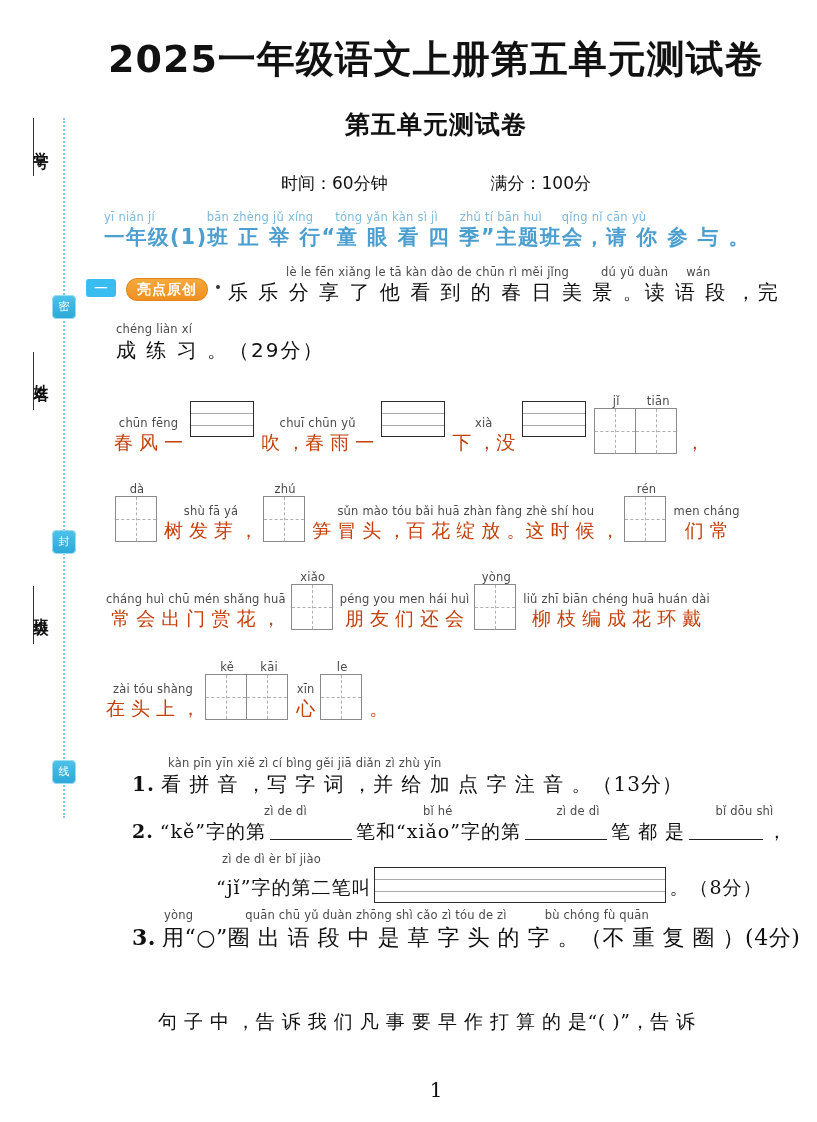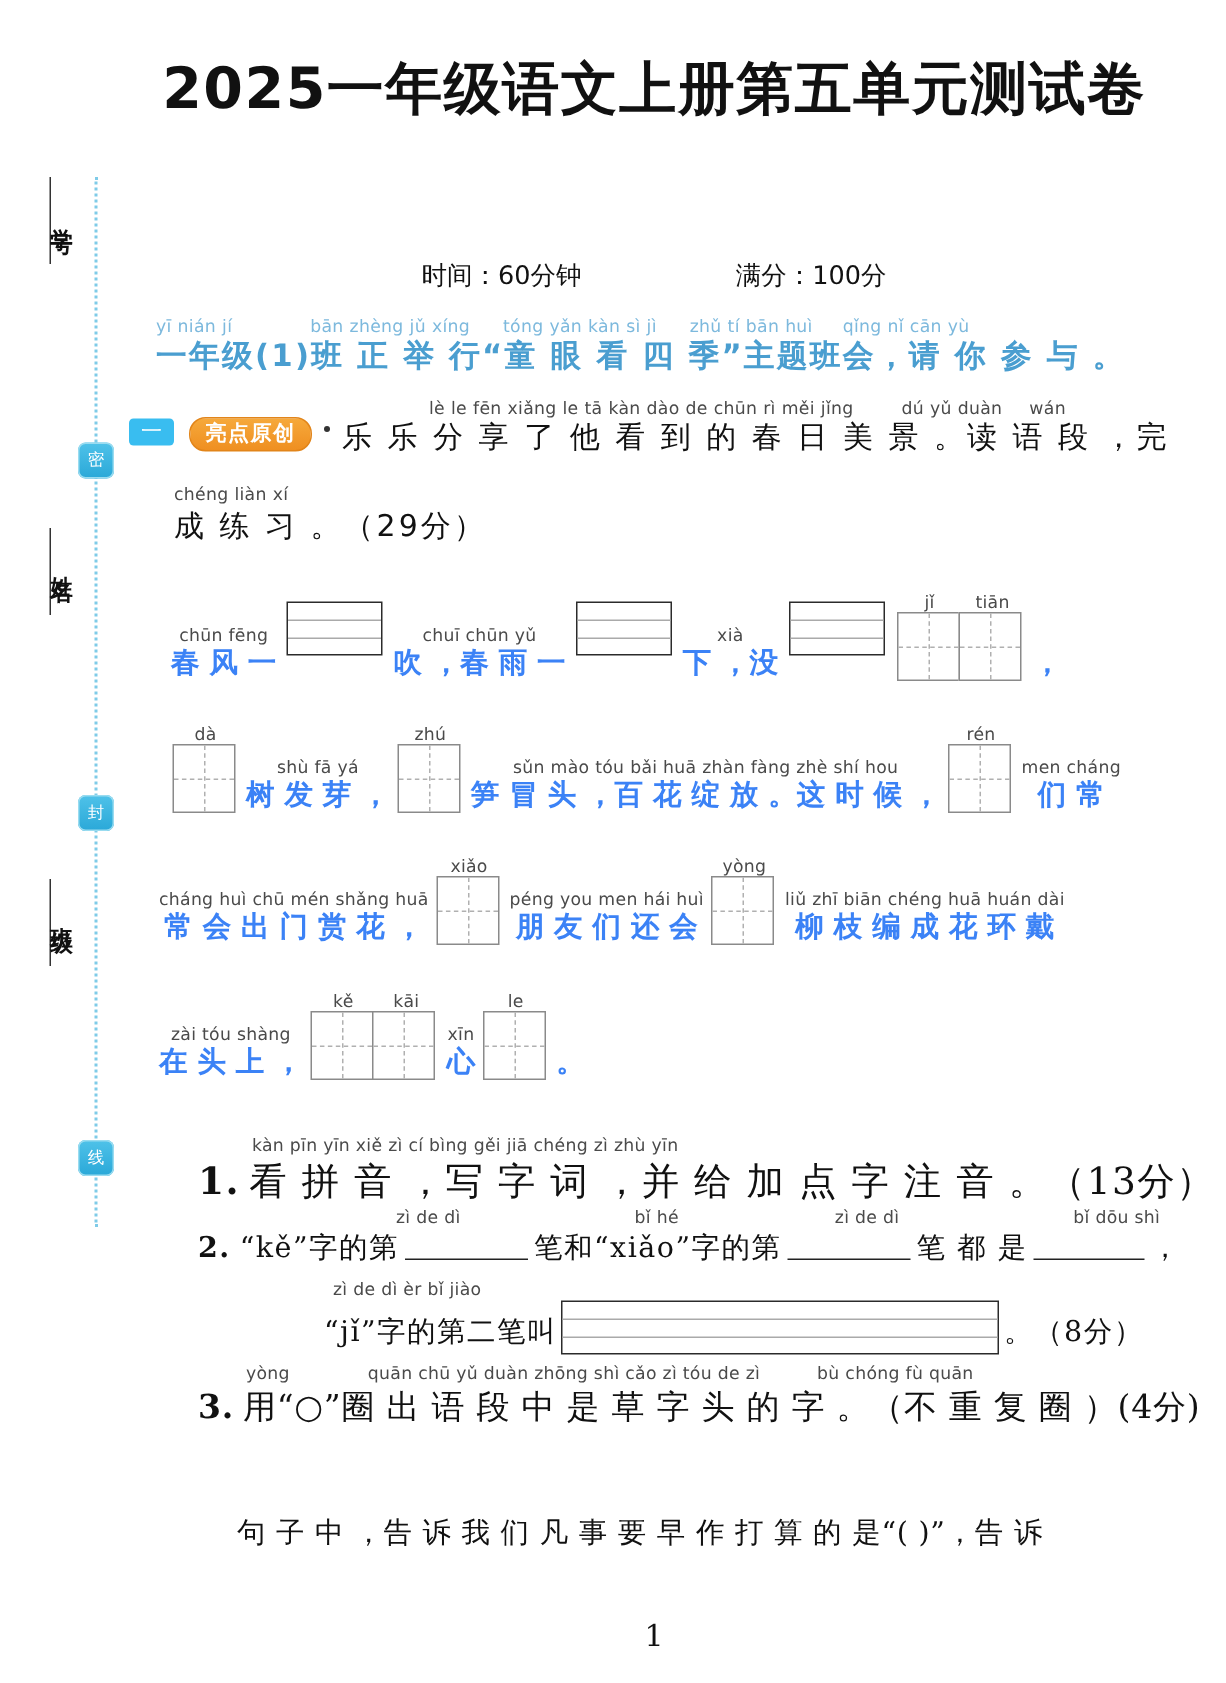--- a/index.html
+++ b/index.html
@@ -38,21 +38,21 @@
             font-size:17px;font-family:"DejaVu Sans",sans-serif;color:#111;}
   .meta-row span{display:inline-block;}
   .meta-gap{width:92px;}
 
   
   .line{position:absolute;white-space:nowrap;}
   .ru{display:inline-block;vertical-align:bottom;text-align:center;}
   .ru .py{display:block;font-family:"DejaVu Sans",sans-serif;font-size:11.5px;
           line-height:13px;color:#4a4a4a;letter-spacing:0.2px;white-space:nowrap;}
   .ru .hz{display:block;font-family:"DejaVu Sans",sans-serif;font-size:19px;
-          line-height:24px;color:#3b82f6;white-space:nowrap;font-weight:bold;}
+          line-height:24px;color:#c2410c;white-space:nowrap;}
   .ru.blue .py{color:#7db9dd;}
 
   
   .songti .hz{font-family:"DejaVu Serif",serif;font-size:19px;}
 
   
   .blue-line{position:absolute;left:18px;top:206px;white-space:nowrap;}
 
   
   .q1head{position:absolute;left:0;top:262px;white-space:nowrap;}
@@ -112,20 +112,21 @@
 
   <div class="seal-line" style="top:586px"></div>
   <div class="seal-vtext" style="top:606px">班级</div>
 
   <div class="seal-badge" style="top:760px">线</div>
 </div>
 
 <div class="sheet">
 
   <div class="main-title">2025一年级语文上册第五单元测试卷</div>
+  <div class="sub-title">第五单元测试卷</div>
 
   <div class="meta-row">
     <span>时间：60分钟</span>
     <span class="meta-gap"></span>
     <span>满分：100分</span>
   </div>
 
   <div class="blue-line">
     <span class="ru blue"><span class="py">yī</span></span>
     <span class="ru blue"><span class="py">nián</span></span>
@@ -297,23 +298,23 @@
       <span style="display:block;text-align:center;">
         <span class="ru" style="width:42px"><span class="py">le</span></span>
       </span>
       <span class="tzg"></span>
     </span>
     <span class="ru"><span class="hz">。</span></span>
   </div>
 
   <div class="line" style="left:46px;top:752px;">
     <div style="padding-left:36px;" class="ru">
-      <span class="py">kàn pīn yīn  xiě zì cí  bìng gěi jiā chéng zì zhù yīn</span>
-    </div>
-    <div style="font-family:'DejaVu Serif',serif;font-size:25px;letter-spacing:1px;color:#111;margin-top:1px;white-space:nowrap;">
+      <span class="py">kàn pīn yīn  xiě zì cí  bìng gěi jiā diǎn zì zhù yīn</span>
+    </div>
+    <div style="font-family:'DejaVu Serif',serif;font-size:20px;letter-spacing:1px;color:#111;margin-top:1px;white-space:nowrap;">
       <span style="font-weight:700;margin-right:6px;">1.</span><span>看 拼 音 ，写 字 词 ，并 给 加 点 字 注 音 。（13分）</span>
     </div>
   </div>
 
   <div class="line" style="left:46px;top:800px;">
     <div style="white-space:nowrap;">
       <span style="display:inline-block;width:128px"></span>
       <span class="ru"><span class="py">zì de dì</span></span>
       <span style="display:inline-block;width:108px"></span>
       <span class="ru"><span class="py">bǐ hé</span></span>

